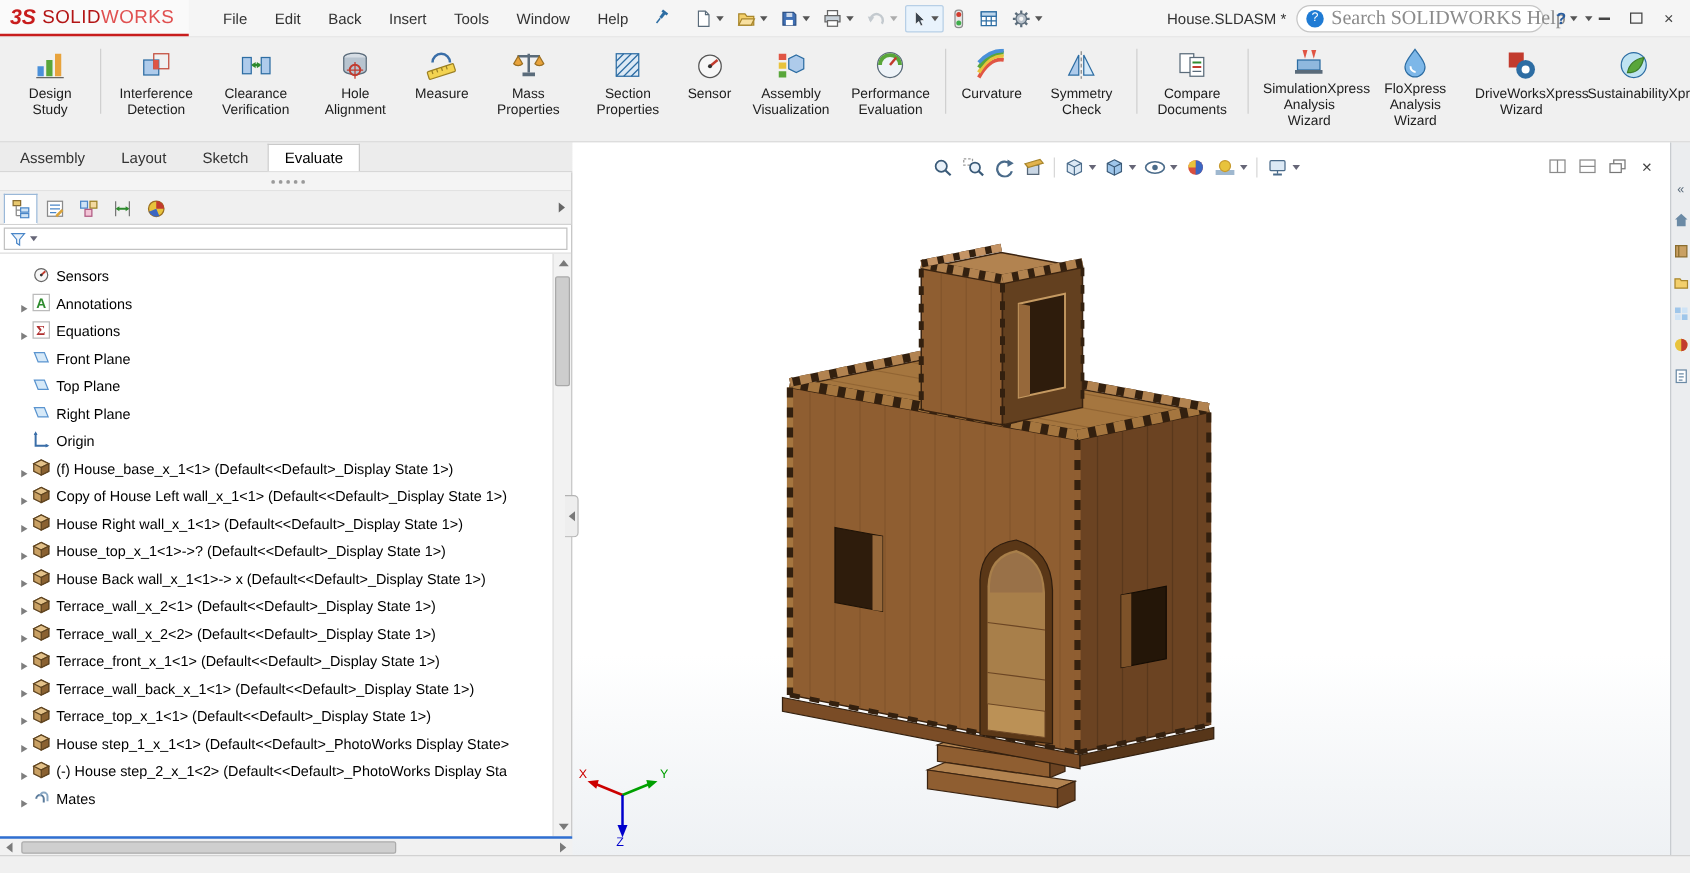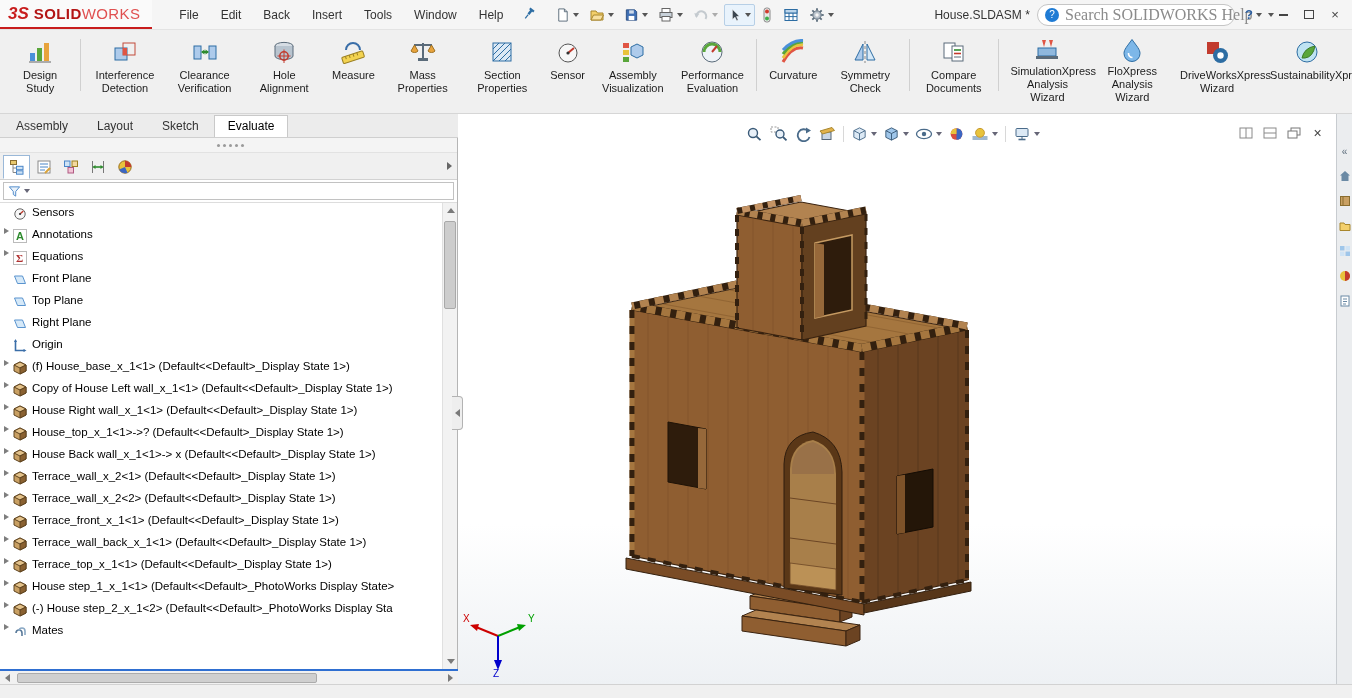--- a/index.html
+++ b/index.html
@@ -3,21 +3,21 @@
 <meta charset="utf-8">
 <style>
 *{margin:0;padding:0;box-sizing:border-box}
 html,body{width:1352px;height:698px;overflow:hidden}
 body{font-family:"Liberation Sans",sans-serif;font-size:12px;color:#222;background:#f0f0f0}
 .app{position:absolute;left:0;top:0;width:1352px;height:698px;background:#f0f0f0}
 
 .titlebar{position:absolute;left:0;top:0;width:100%;height:30px;background:#f5f5f5;border-bottom:1px solid #e3e3e3;display:flex;align-items:center}
 .brand{display:flex;align-items:center;height:100%;padding:0 12px 0 8px;border-bottom:2px solid #c81d1d;background:#fafafa}
 .logo-mark{color:#c81d1d;font-weight:bold;font-style:italic;font-size:17px;margin-right:5px}
-.logo-solid{color:#b31515;font-weight:bold;font-size:15px;letter-spacing:.4px}
+.logo-solid{color:#b31515;font-weight:normal;font-size:15px;letter-spacing:.4px}
 .logo-works{color:#e05050;font-size:15px;letter-spacing:.4px}
 .menubar{display:flex;margin-left:16px}
 .menu-item{padding:0 11px;line-height:28px;color:#333;cursor:default}
 .pinbox{margin:0 8px;display:flex;align-items:center}
 .quickbar{display:flex;align-items:center;margin-left:6px}
 .qbtn{display:flex;align-items:center;padding:2px 3px;margin:0 1px;border:1px solid transparent;border-radius:2px}
 .qbtn.boxed{border-color:#b7cfe6;background:#e9f3fc}
 .caret{width:0;height:0;border-left:3px solid transparent;border-right:3px solid transparent;border-top:4px solid #555;margin-left:3px}
 .caret.sm{border-top-color:#667}
 .doc-title{margin-left:95px;font-size:12px;color:#333;white-space:nowrap}
@@ -48,21 +48,21 @@
 .dots{position:absolute;left:50%;top:6px;width:3px;height:3px;border-radius:50%;background:#9a9a9a;box-shadow:-12px 0 0 #9a9a9a,-6px 0 0 #9a9a9a,6px 0 0 #9a9a9a,12px 0 0 #9a9a9a}
 .panel-tabs{height:27px;background:#f0f0f0;border-bottom:1px solid #d2d2d2;display:flex;align-items:stretch;padding-left:3px}
 .ptab{width:27px;display:flex;align-items:center;justify-content:center;border:1px solid transparent;margin-top:2px}
 .ptab.active{background:#fff;border-color:#9ab8d8;border-bottom-color:#fff}
 .ptab-chevron{margin-left:auto;width:16px;display:flex;align-items:center;justify-content:center}
 .chev-right{width:0;height:0;border-top:4px solid transparent;border-bottom:4px solid transparent;border-left:5px solid #666}
 .filter-row{height:23px;border-bottom:1px solid #ddd;display:flex;align-items:center;padding:2px 3px}
 .filter-box{flex:1;height:18px;border:1px solid #c2c2c2;background:#fff;display:flex;align-items:center;padding:0 4px}
 .filter-input{flex:1;border:none;outline:none;font-size:11px;background:transparent}
 .tree{flex:1;position:relative;overflow:hidden;padding:3px 15px 0 0}
-.trow{display:flex;align-items:flex-start;height:22px;padding-left:0;white-space:nowrap}
+.trow{display:flex;align-items:flex-end;height:22px;padding-left:13px;white-space:nowrap}
 .tarrow{width:12px;flex:0 0 12px;display:flex;justify-content:center}
 .tarrow i{width:0;height:0;border-top:3.5px solid transparent;border-bottom:3.5px solid transparent;border-left:5px solid #7e7e7e}
 .tarrow.empty i{visibility:hidden}
 .ticon{flex:0 0 16px;margin-right:4px}
 .tlabel{font-size:11.5px;color:#000}
 .vscroll{position:absolute;right:0;top:0;bottom:0;width:15px;background:#f2f2f2;border-left:1px solid #e0e0e0}
 .vs-up,.vs-down{position:absolute;left:0;width:15px;height:15px;display:flex;align-items:center;justify-content:center}
 .vs-up{top:0}.vs-down{bottom:0}
 .tri-up{width:0;height:0;border-left:4px solid transparent;border-right:4px solid transparent;border-bottom:5px solid #7a7a7a}
 .tri-down{width:0;height:0;border-left:4px solid transparent;border-right:4px solid transparent;border-top:5px solid #7a7a7a}

